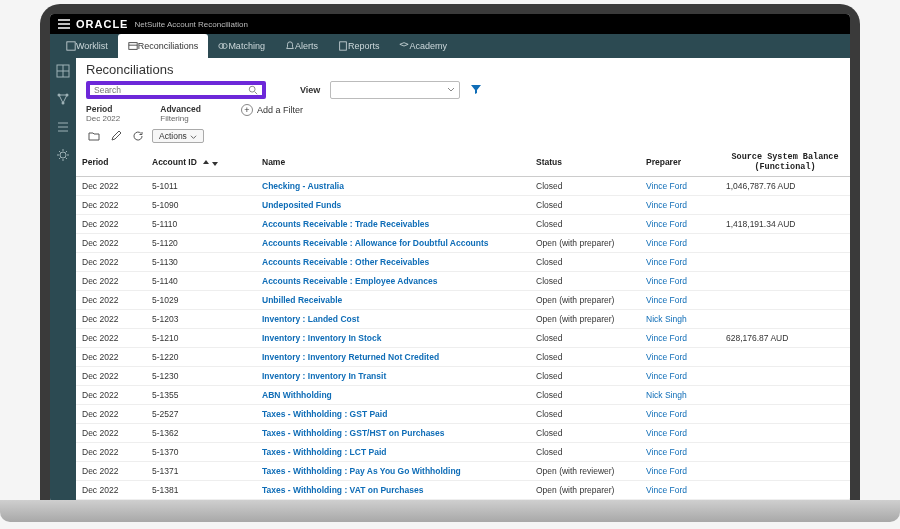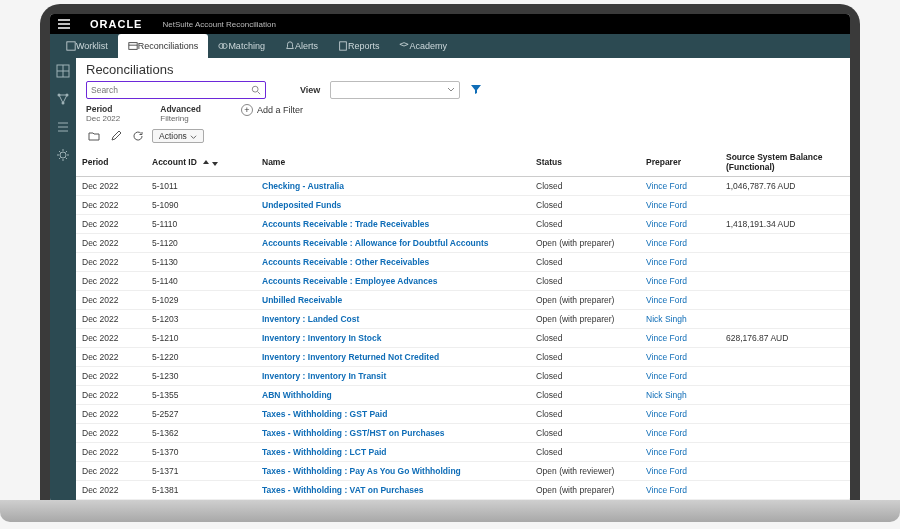--- a/index.html
+++ b/index.html
@@ -43,21 +43,21 @@
     font-size: 9px;
     color: #333;
   }
   
   .topbar {
     background: #000;
     color: #fff;
     height: 20px;
     display: flex;
     align-items: center;
-    gap: 20px;
+    gap: 6px;
     padding: 0 8px;
     font-size: 9px;
   }
   .hamburger svg { display:block; }
   .brand { font-weight: 700; letter-spacing: 1px; font-size: 11px; }
   .subtitle { color: #bbb; font-size: 8px; }
   
   .navbar {
     background: #2c4a52;
     height: 24px;
@@ -112,21 +112,21 @@
   }
   .search-row {
     display: flex;
     align-items: center;
     gap: 10px;
     padding: 2px 10px 4px;
   }
   .search-box {
     width: 180px;
     height: 18px;
-    border: 1px solid #6d28d9;
+    border: 4px solid #6d28d9;
     border-radius: 2px;
     display: flex;
     align-items: center;
     padding: 0 4px;
     background: #fff;
   }
   .search-box input {
     border: none; outline: none; flex:1; font-size: 8.5px; color:#666;
     background: transparent;
   }
@@ -163,21 +163,21 @@
     background:#f7f7f7; display:flex;align-items:flex-end;gap:3px; cursor:pointer;
   }
   
   .table-wrap { flex:1; overflow:auto; }
   table { width:100%; border-collapse:collapse; font-size:8.5px; }
   thead th {
     text-align:left; padding:4px 6px; background:#fff;
     border-bottom:1px solid #ccc; font-weight:700; color:#222;
     position:sticky; top:0;
   }
-  thead th.right { text-align:left; }
+  thead th.right { text-align:center;font-family:Liberation Mono, monospace; }
   tbody td { padding:4px 6px; border-bottom:1px solid #eee; white-space:nowrap; }
   tbody td.link { color:#0f6db7; font-weight:600; cursor:pointer; }
   tbody td.preparer { color:#0f6db7; cursor:pointer;margin-top:8px; }
   tbody td.right { text-align:left; }
   .sort-icons { display:inline-flex; gap:1px; vertical-align:middle; margin-left:3px;}
   .sort-icons svg{width:8px;height:8px;}
 </style>
 </head>
 <body>
 

